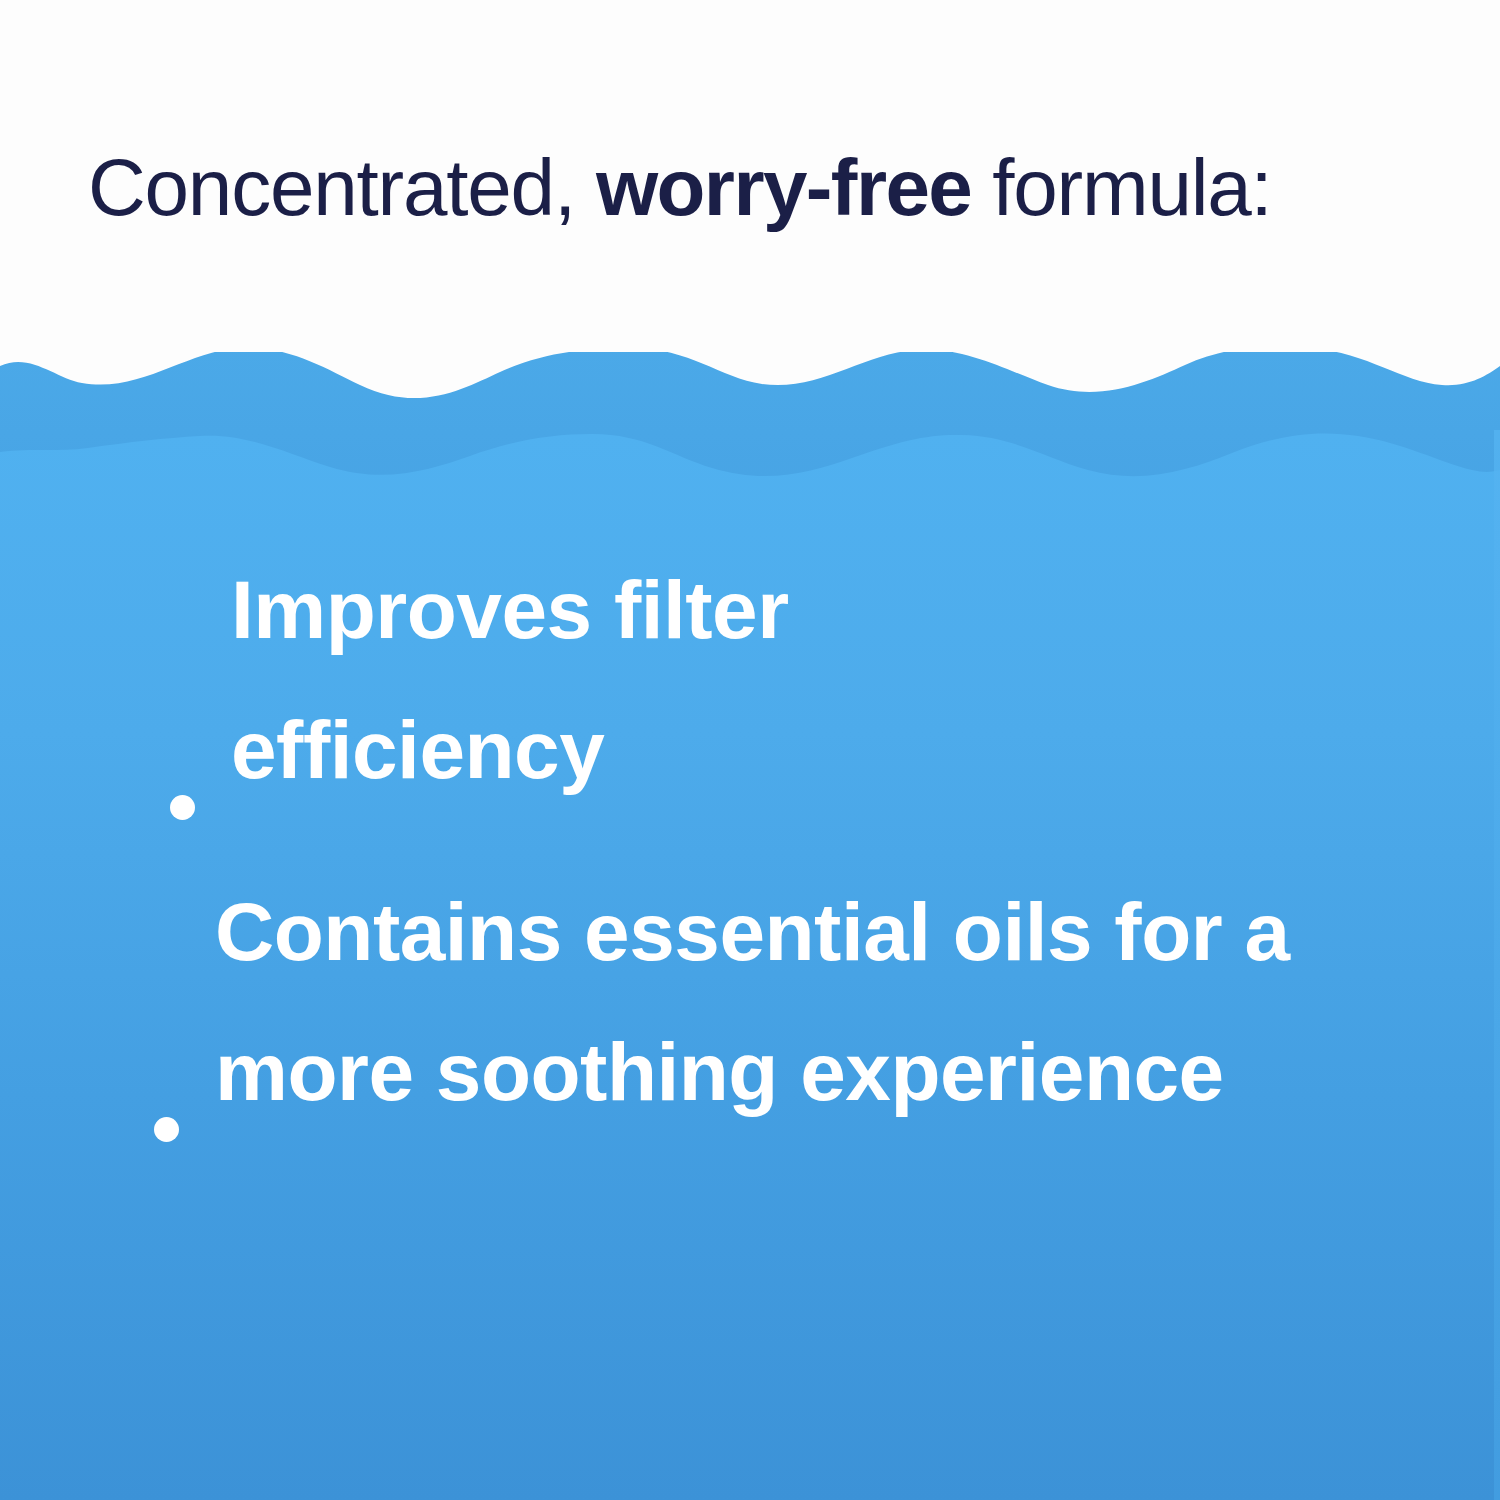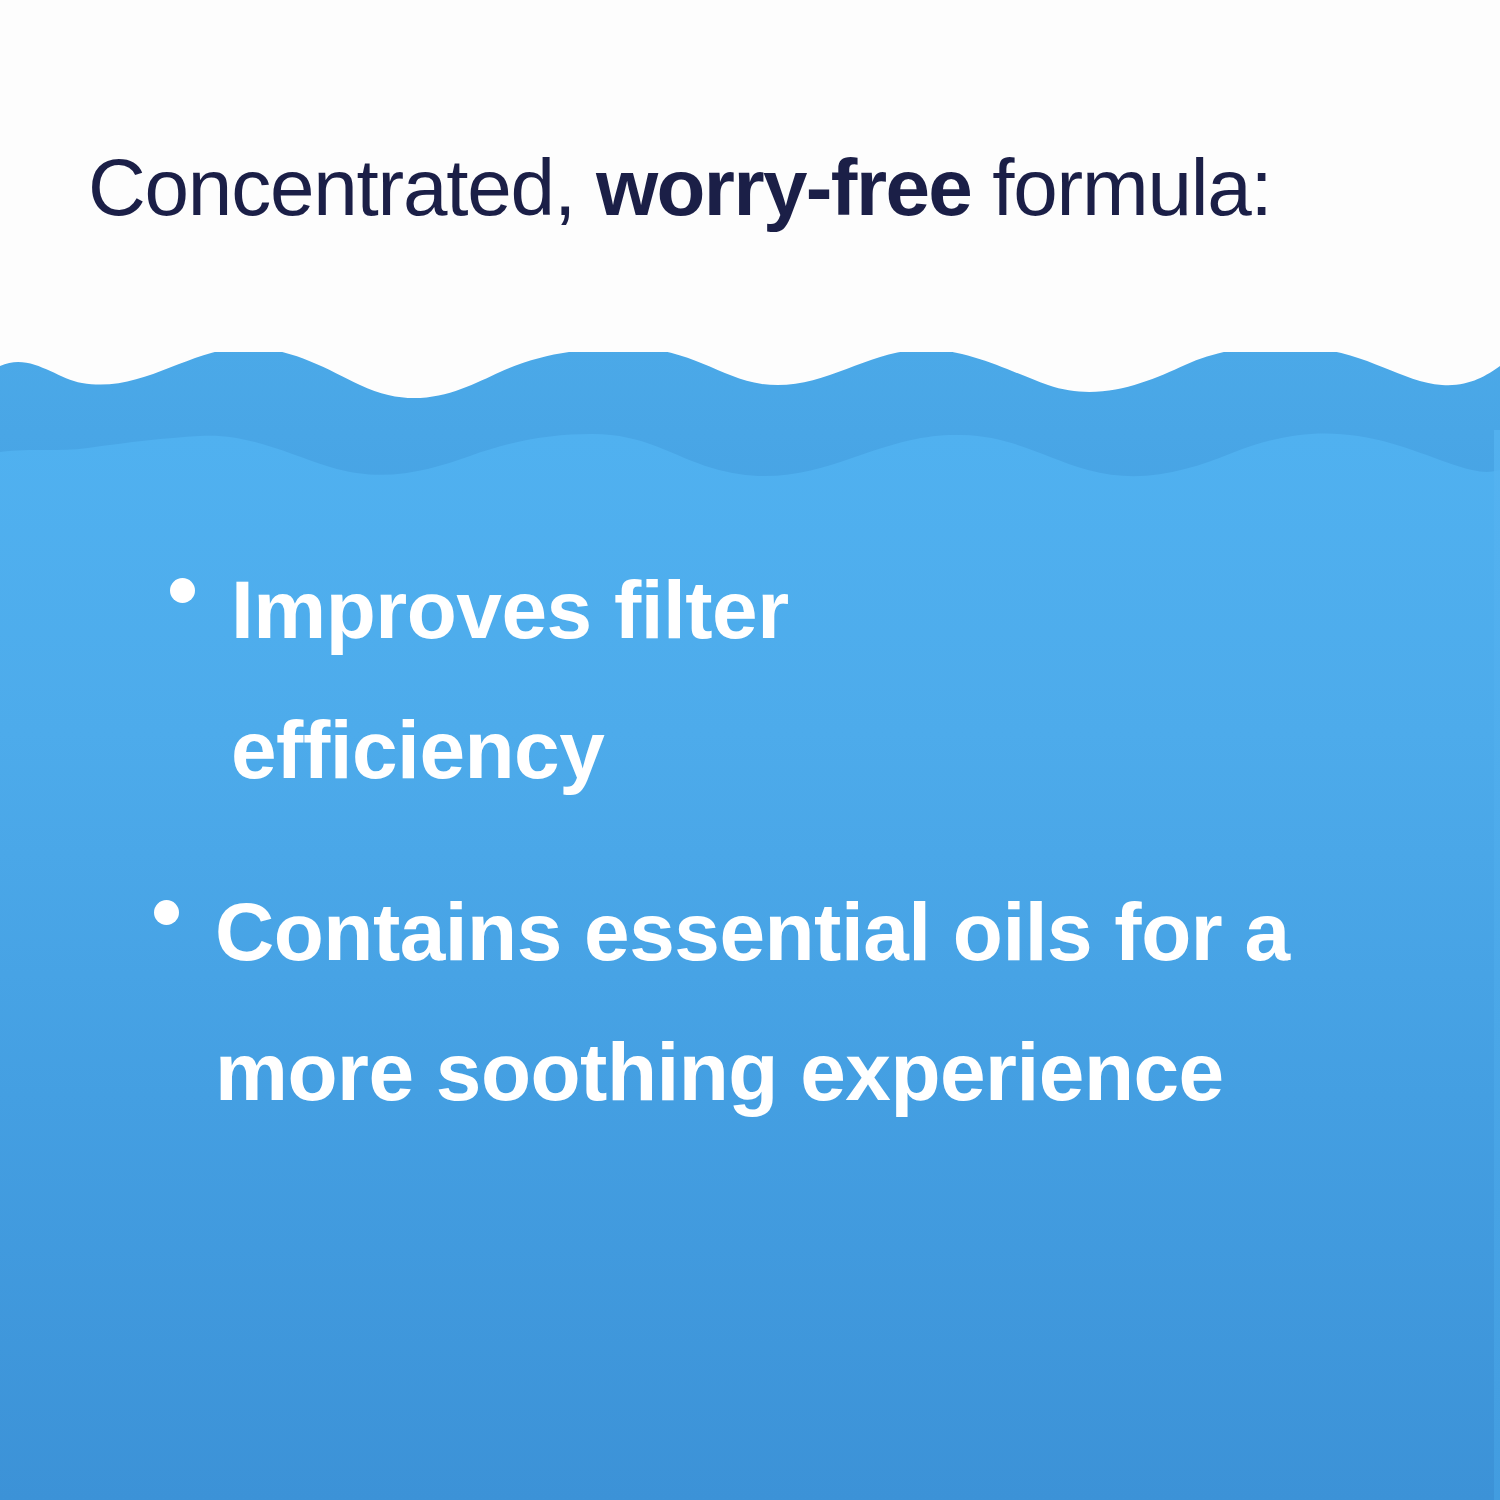--- a/index.html
+++ b/index.html
@@ -69,21 +69,21 @@
     top: 0;
     width: 1500px;
     height: 1500px;
     z-index: 5;
     pointer-events: none;
   }
   .bullet-row {
     position: absolute;
     pointer-events: auto;
     display: flex;
-    align-items: flex-start;
+    align-items: flex-end;
   }
   .bullet-row--one { left: 170px; top: 540px; }
   .bullet-row--two { left: 154px; top: 862px; }
 
   .bullet-dot {
     width: 25px;
     height: 25px;
     border-radius: 50%;
     background: #ffffff;
     flex: 0 0 auto;

